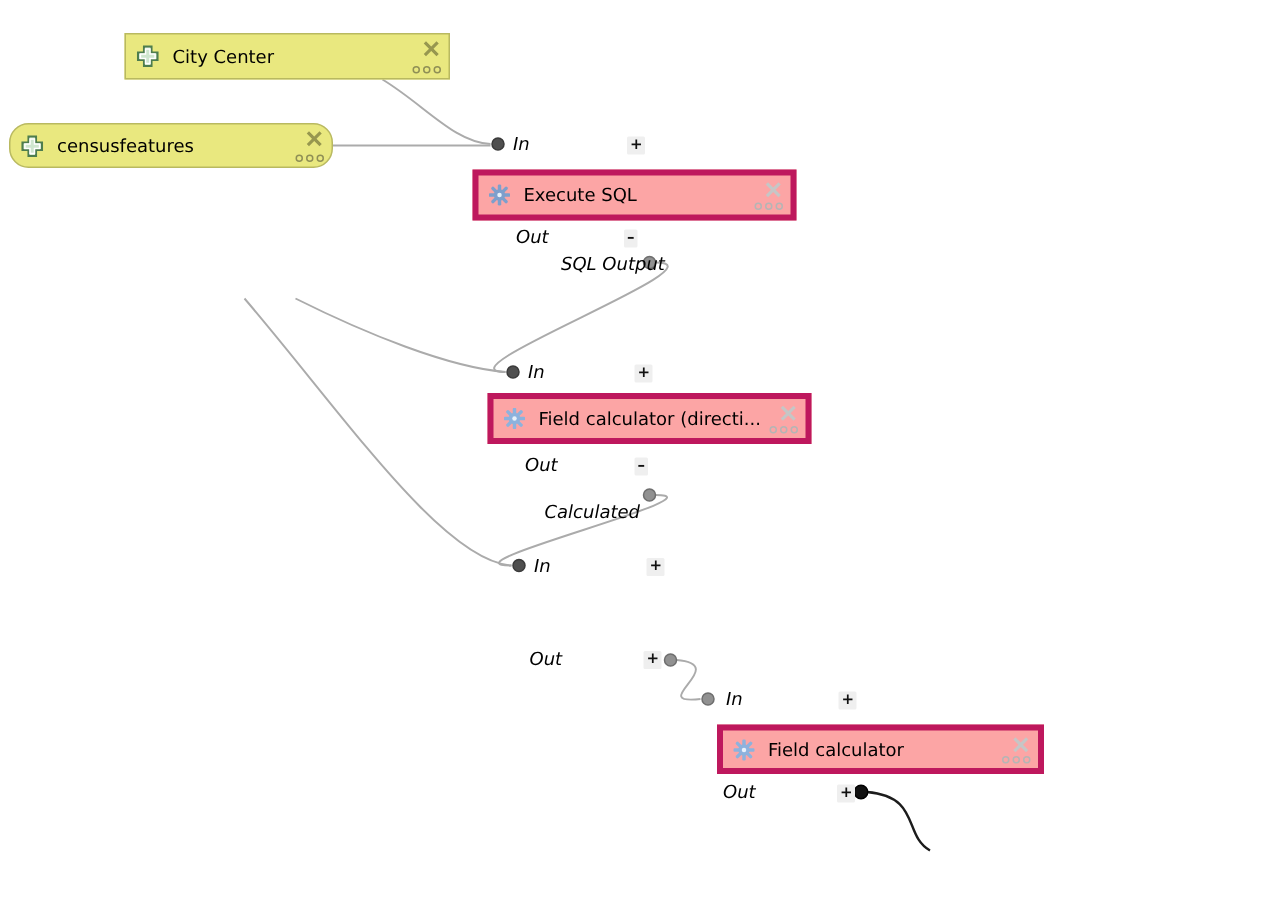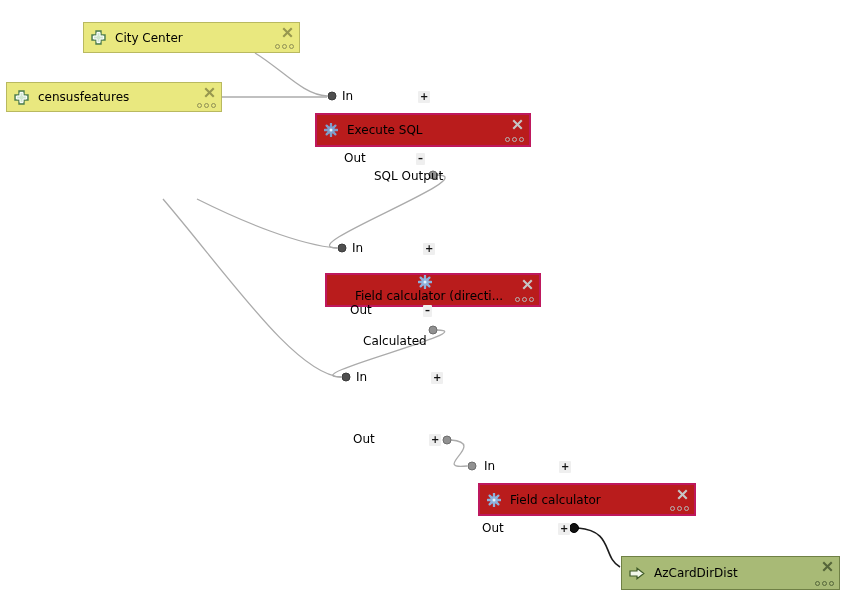--- a/index.html
+++ b/index.html
@@ -8,32 +8,32 @@
     font-family:"DejaVu Sans","Liberation Sans",sans-serif;color:#000;
   }
   #canvas{position:absolute;inset:0;width:854px;height:611px;}
   svg.edges{position:absolute;left:0;top:0;width:854px;height:611px;z-index:1;}
   .node{
     position:absolute;box-sizing:border-box;display:flex;align-items:center;
     padding:0 24px 0 7px;z-index:2;font-size:12px;white-space:nowrap;
   }
   .node .title{margin-left:9px;overflow:hidden;text-overflow:clip;}
   .node.param{background:#e9e87f;border:1px solid #b9b960;}
-  .node.alg{background:#b91c1c;border:2px solid #be185d;}
+  .node.alg{background:#fca5a5;border:4px solid #be185d;}
   .node.output{background:#a8ba76;border:1px solid #6f8045;}
   .xbtn{position:absolute;top:3px;right:5px;width:13px;height:13px;line-height:0;}
   .param .xbtn{color:#97974f;}
   .alg .xbtn{color:#c6c6c6;}
   .output .xbtn{color:#55663a;}
   .dots{position:absolute;right:5px;bottom:3px;display:flex;gap:2px;}
   .dots i{display:block;width:5px;height:5px;border-radius:50%;border:1px solid currentColor;box-sizing:border-box;}
   .param .dots{color:#8f8f55;}
   .alg .dots{color:#b5b5b5;}
   .output .dots{color:#55663a;}
-  .portlabel{position:absolute;z-index:2;font-size:12px;white-space:nowrap;}
+  .portlabel{position:absolute;z-index:2;font-size:12px;white-space:nowrap;font-style:italic;}
   .toggle{
     position:absolute;z-index:2;font-family:"DejaVu Sans",sans-serif;
     font-size:10px;font-weight:bold;line-height:10px;background:#efefef;
     padding:1px 2px;border-radius:1px;color:#111;
   }
   .icon{line-height:0;flex:0 0 auto;}
 </style>
 </head>
 <body>
 
@@ -71,21 +71,21 @@
           <path d="M1.5,3 L3,1.5 L6.5,5 L10,1.5 L11.5,3 L8,6.5 L11.5,10 L10,11.5 L6.5,8 L3,11.5 L1.5,10 L5,6.5 Z" fill="currentColor"></path>
         </svg>
     </span>
     <span class="dots">
         <i></i>
         <i></i>
         <i></i>
       </span>
   </div>
 
-  <div class="node param" style="left:6px;top:82px;width:216px;height:30px;">
+  <div class="node param" style="left:6px;top:82px;width:216px;height:30px;border-radius:13px;">
     <span class="icon">
       <svg width="15" height="15" viewBox="0 0 15 15">
           <path d="M5,1 H10 V5 H14 V10 H10 V14 H5 V10 H1 V5 H5 Z" fill="#cfe6cf" stroke="#4e7d4e" stroke-width="1.4"></path>
           <path d="M6,2.6 H9 V6 H12.4 V9 H9 V12.4 H6 V9 H2.6 V6 H6 Z" fill="none" stroke="#ffffff" stroke-width="1"></path>
         </svg>
     </span>
     <span class="title">censusfeatures</span>
     <span class="xbtn">
       <svg width="13" height="13" viewBox="0 0 13 13">
           <path d="M1.5,3 L3,1.5 L6.5,5 L10,1.5 L11.5,3 L8,6.5 L11.5,10 L10,11.5 L6.5,8 L3,11.5 L1.5,10 L5,6.5 Z" fill="currentColor"></path>
@@ -118,21 +118,21 @@
           <path d="M1.5,3 L3,1.5 L6.5,5 L10,1.5 L11.5,3 L8,6.5 L11.5,10 L10,11.5 L6.5,8 L3,11.5 L1.5,10 L5,6.5 Z" fill="currentColor"></path>
         </svg>
     </span>
     <span class="dots">
         <i></i>
         <i></i>
         <i></i>
       </span>
   </div>
 
-  <div class="node alg" style="left:325px;top:273px;width:216px;height:34px;flex-direction:column;">
+  <div class="node alg" style="left:325px;top:262px;width:216px;height:34px;">
     <span class="icon">
       <svg width="14" height="14" viewBox="0 0 14 14">
           <g stroke="#8db2dd" stroke-width="2.3" stroke-linecap="round">
             <line x1="7" y1="0.8" x2="7" y2="13.2"></line>
             <line x1="0.8" y1="7" x2="13.2" y2="7"></line>
             <line x1="2.6" y1="2.6" x2="11.4" y2="11.4"></line>
             <line x1="11.4" y1="2.6" x2="2.6" y2="11.4"></line>
           </g>
           <circle cx="7" cy="7" r="3.8" fill="#8db2dd"></circle>
           <circle cx="7" cy="7" r="1.5" fill="#e8f1fa"></circle>
@@ -171,38 +171,20 @@
           <path d="M1.5,3 L3,1.5 L6.5,5 L10,1.5 L11.5,3 L8,6.5 L11.5,10 L10,11.5 L6.5,8 L3,11.5 L1.5,10 L5,6.5 Z" fill="currentColor"></path>
         </svg>
     </span>
     <span class="dots">
         <i></i>
         <i></i>
         <i></i>
       </span>
   </div>
 
-  <div class="node output" style="left:621px;top:556px;width:219px;height:34px;">
-    <span class="icon">
-      <svg width="16" height="13" viewBox="0 0 16 13">
-          <path d="M1,4 H8 V1.2 L14.8,6.5 L8,11.8 V9 H1 Z" fill="#f2f7ea" stroke="#3f5a28" stroke-width="1.2"></path>
-        </svg>
-    </span>
-    <span class="title">AzCardDirDist</span>
-    <span class="xbtn">
-      <svg width="13" height="13" viewBox="0 0 13 13">
-          <path d="M1.5,3 L3,1.5 L6.5,5 L10,1.5 L11.5,3 L8,6.5 L11.5,10 L10,11.5 L6.5,8 L3,11.5 L1.5,10 L5,6.5 Z" fill="currentColor"></path>
-        </svg>
-    </span>
-    <span class="dots">
-        <i></i>
-        <i></i>
-        <i></i>
-      </span>
-  </div>
 
   <span class="portlabel" style="left:342px;top:89px;">In</span>
   <span class="toggle" style="left:418px;top:91px;">+</span>
   <span class="portlabel" style="left:344px;top:151px;">Out</span>
   <span class="toggle" style="left:416px;top:153px;">–</span>
   <span class="portlabel" style="left:374px;top:169px;">SQL Output</span>
 
   <span class="portlabel" style="left:352px;top:241px;">In</span>
   <span class="toggle" style="left:423px;top:243px;">+</span>
   <span class="portlabel" style="left:350px;top:303px;">Out</span>

